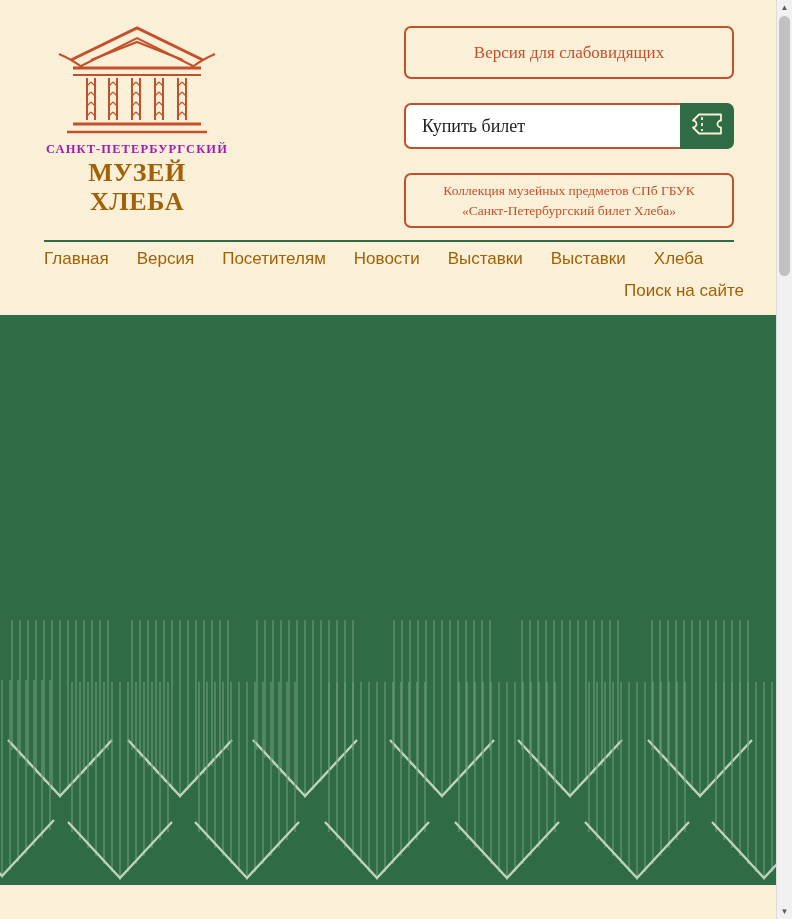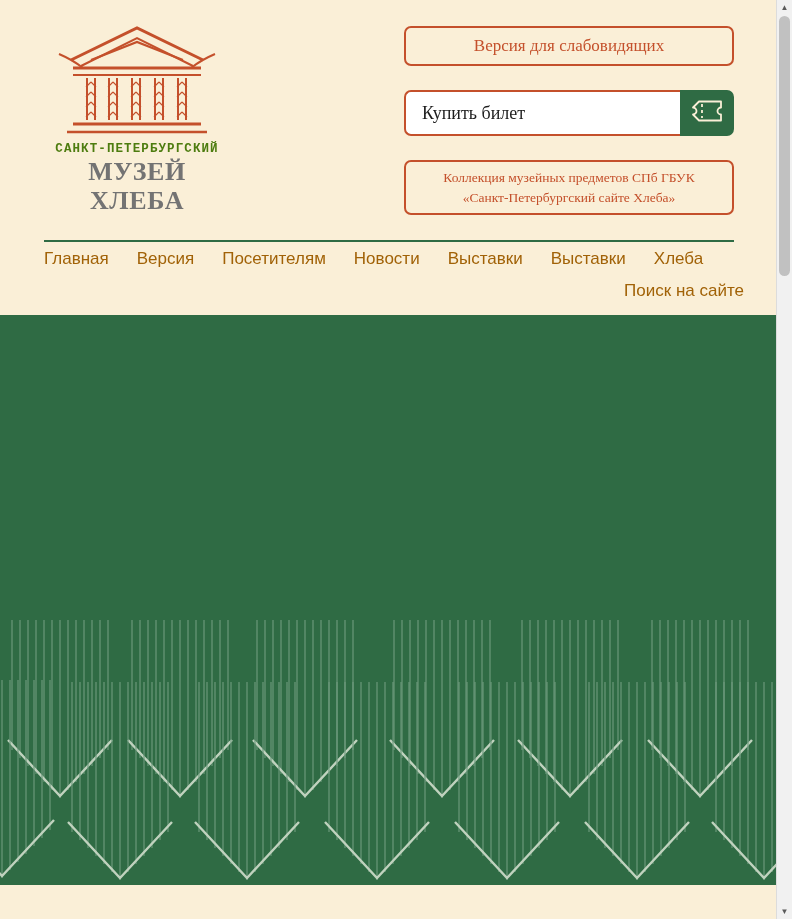--- a/index.html
+++ b/index.html
@@ -85,49 +85,49 @@
     width: 190px;
     text-align: center;
   }
   .logo-mark {
     width: 180px;
     height: 118px;
     margin: 0 auto;
     position: relative;
   }
   .logo-sub {
-    font-family: Liberation Mono, monospace;
+    font-family: Liberation Serif, serif;
     font-size: 12.5px;
     letter-spacing: 1.1px;
-    color: #4d7c0f;
+    color: #a21caf;
     font-weight: bold;
     margin-top: 4px;
   }
   .logo-title {
     font-family: "Liberation Serif", serif;
     font-size: 26px;
     letter-spacing: 0.6px;
-    color: #737373;
+    color: #a16207;
     font-weight: bold;
     line-height: 1.1;
     margin-top: 2px;
   }
 
   
   .header-right {
     position: absolute;
     left: 404px;
     top: 26px;
     width: 330px;
   }
 
   .btn-accessible {
     box-sizing: border-box;
     width: 330px;
-    height: 40px;
+    height: 53px;
     border: 2px solid #c4502b;
     border-radius: 7px;
     background: #faefd7;
     color: #c4502b;
     font-size: 17px;
     font-family: "Liberation Serif", serif;
     display: flex;
     align-items: center;
     justify-content: center;
     cursor: pointer;
@@ -316,21 +316,21 @@
                   <path d="M12 6 L12 20" stroke-dasharray="3 3"></path>
                 </g>
               </svg>
             </span>
           </div>
         </div>
 
         <div class="btn-collection">
           <span>
             <span>Коллекция музейных предметов СПб ГБУК</span><br>
-            <span>«Санкт-Петербургский сайте Хлеба»</span>
+            <span>«Санкт-Петербургский билет Хлеба»</span>
           </span>
         </div>
       </div>
 
       <div class="nav-rule"></div>
 
       <div class="nav">
         <div class="nav-item">Главная</div>
         <div class="nav-item">Версия</div>
         <div class="nav-item">Посетителям</div>

